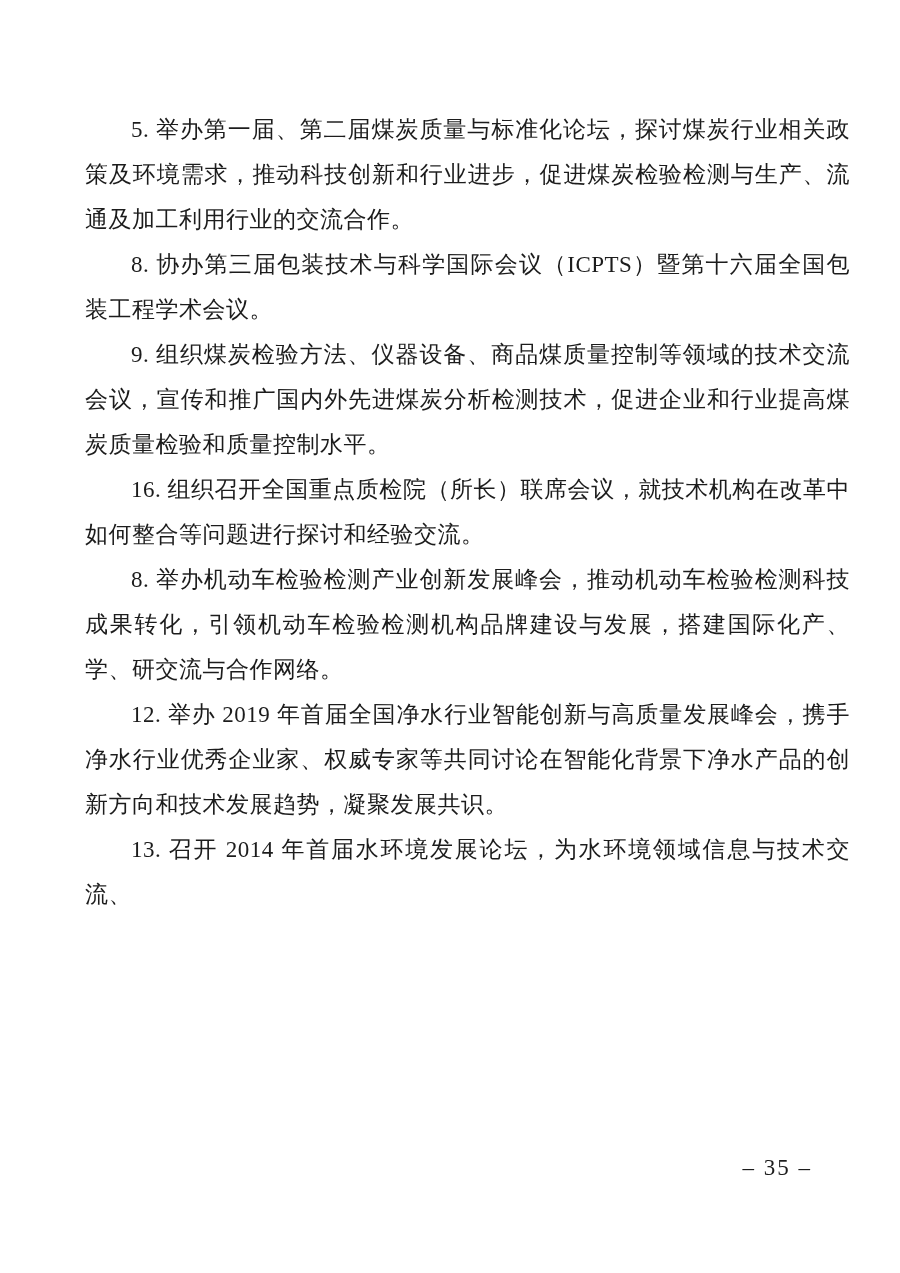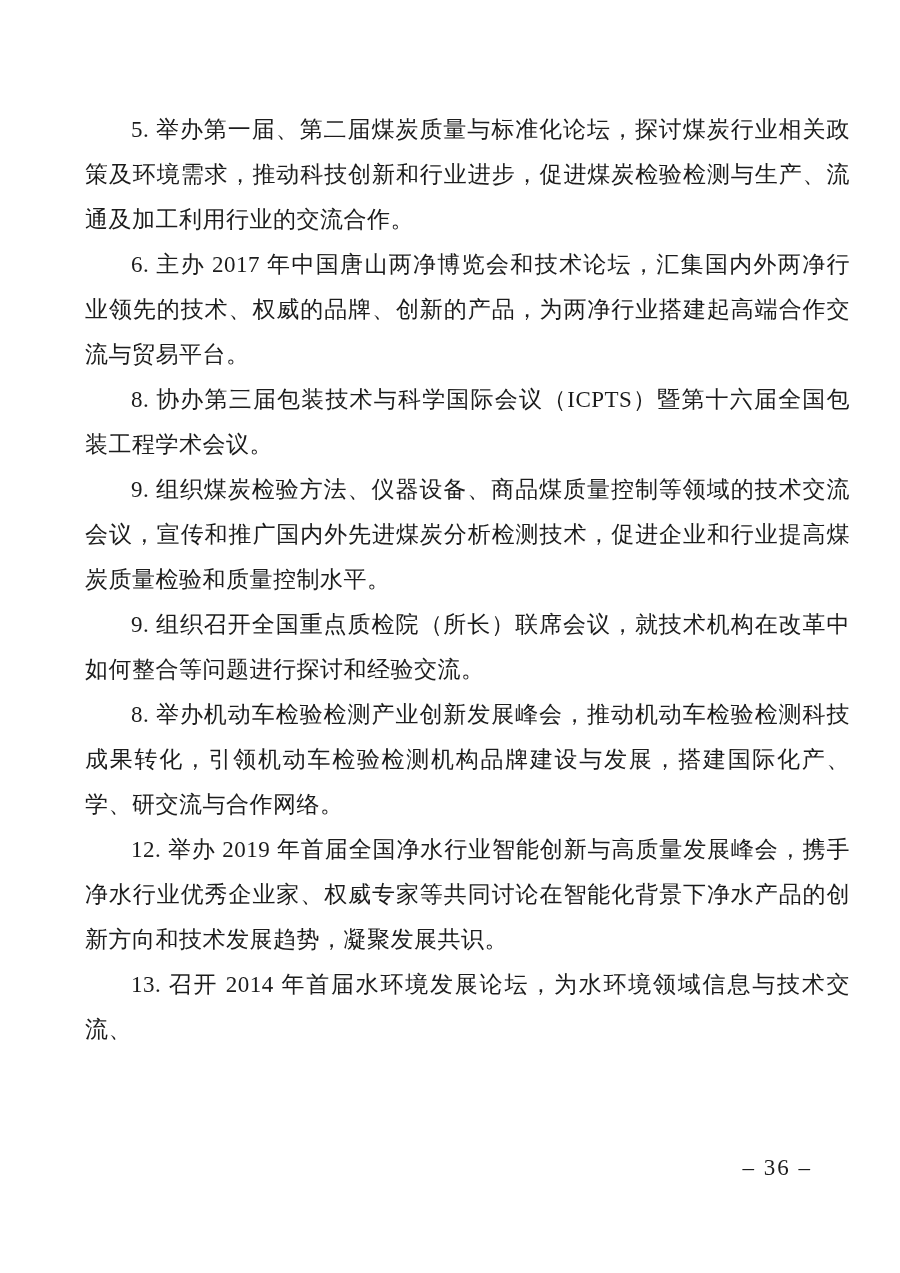--- a/index.html
+++ b/index.html
@@ -46,22 +46,21 @@
     letter-spacing: 2px;
     font-family: "Liberation Serif", "DejaVu Serif", serif;
   }
 </style>
 </head>
 <body>
 
 <div class="page">
   <main class="content">
     <p class="para">5. 举办第一届、第二届煤炭质量与标准化论坛，探讨煤炭行业相关政策及环境需求，推动科技创新和行业进步，促进煤炭检验检测与生产、流通及加工利用行业的交流合作。</p>
-    <p class="para">6. 主办 2017 年中国唐山两净博览会和技术论坛，汇集国内外两净行业领先的技术、权威的品牌、创新的产品，为两净行业搭建起高端合作交流与贸易平台。</p>
     <p class="para">8. 协办第三届包装技术与科学国际会议（ICPTS）暨第十六届全国包装工程学术会议。</p>
     <p class="para">9. 组织煤炭检验方法、仪器设备、商品煤质量控制等领域的技术交流会议，宣传和推广国内外先进煤炭分析检测技术，促进企业和行业提高煤炭质量检验和质量控制水平。</p>
-    <p class="para">9. 组织召开全国重点质检院（所长）联席会议，就技术机构在改革中如何整合等问题进行探讨和经验交流。</p>
+    <p class="para">16. 组织召开全国重点质检院（所长）联席会议，就技术机构在改革中如何整合等问题进行探讨和经验交流。</p>
     <p class="para">8. 举办机动车检验检测产业创新发展峰会，推动机动车检验检测科技成果转化，引领机动车检验检测机构品牌建设与发展，搭建国际化产、学、研交流与合作网络。</p>
     <p class="para">12. 举办 2019 年首届全国净水行业智能创新与高质量发展峰会，携手净水行业优秀企业家、权威专家等共同讨论在智能化背景下净水产品的创新方向和技术发展趋势，凝聚发展共识。</p>
     <p class="para">13. 召开 2014 年首届水环境发展论坛，为水环境领域信息与技术交流、</p>
   </main>
-  <div class="page-number">– 36 –</div>
+  <div class="page-number">– 35 –</div>
 </div>
 
 </body></html>

